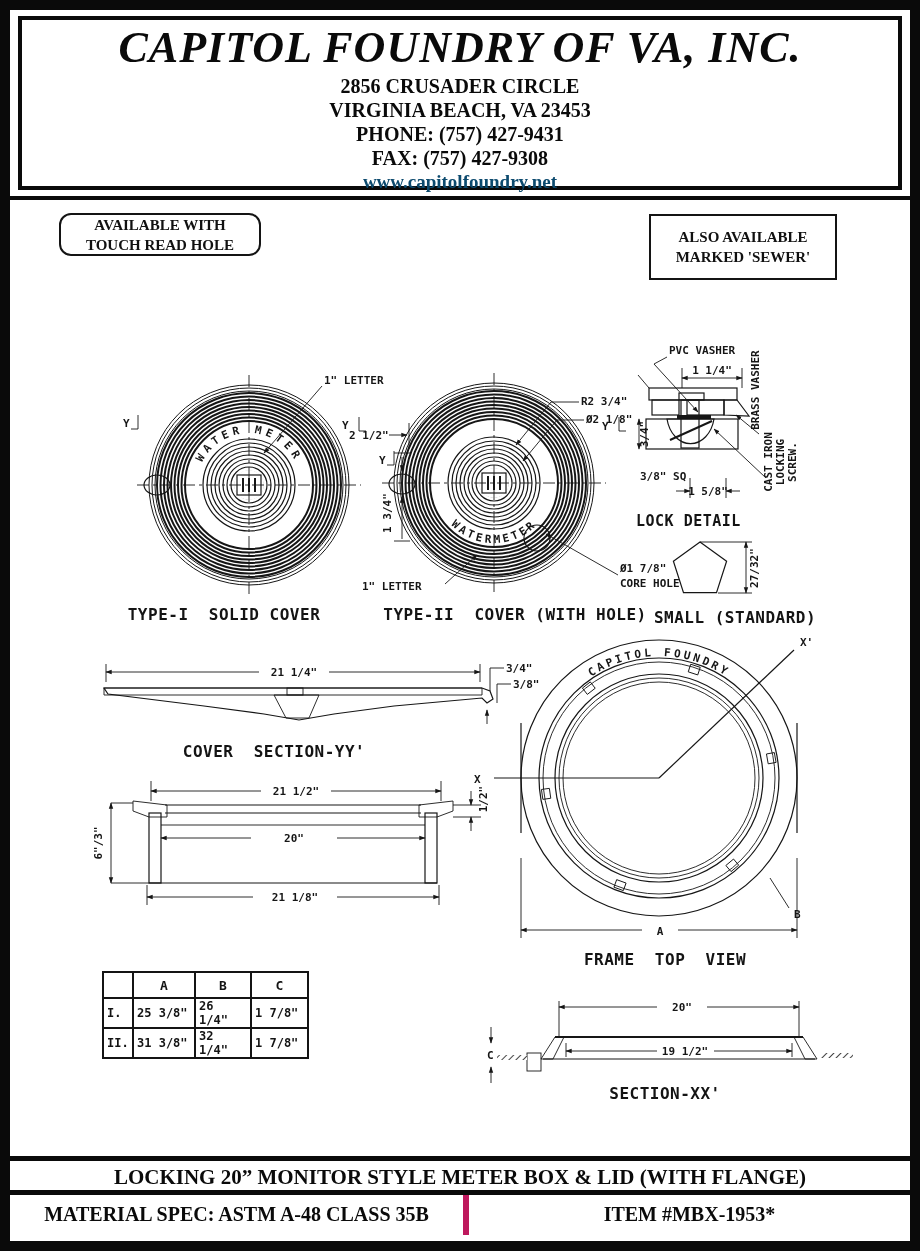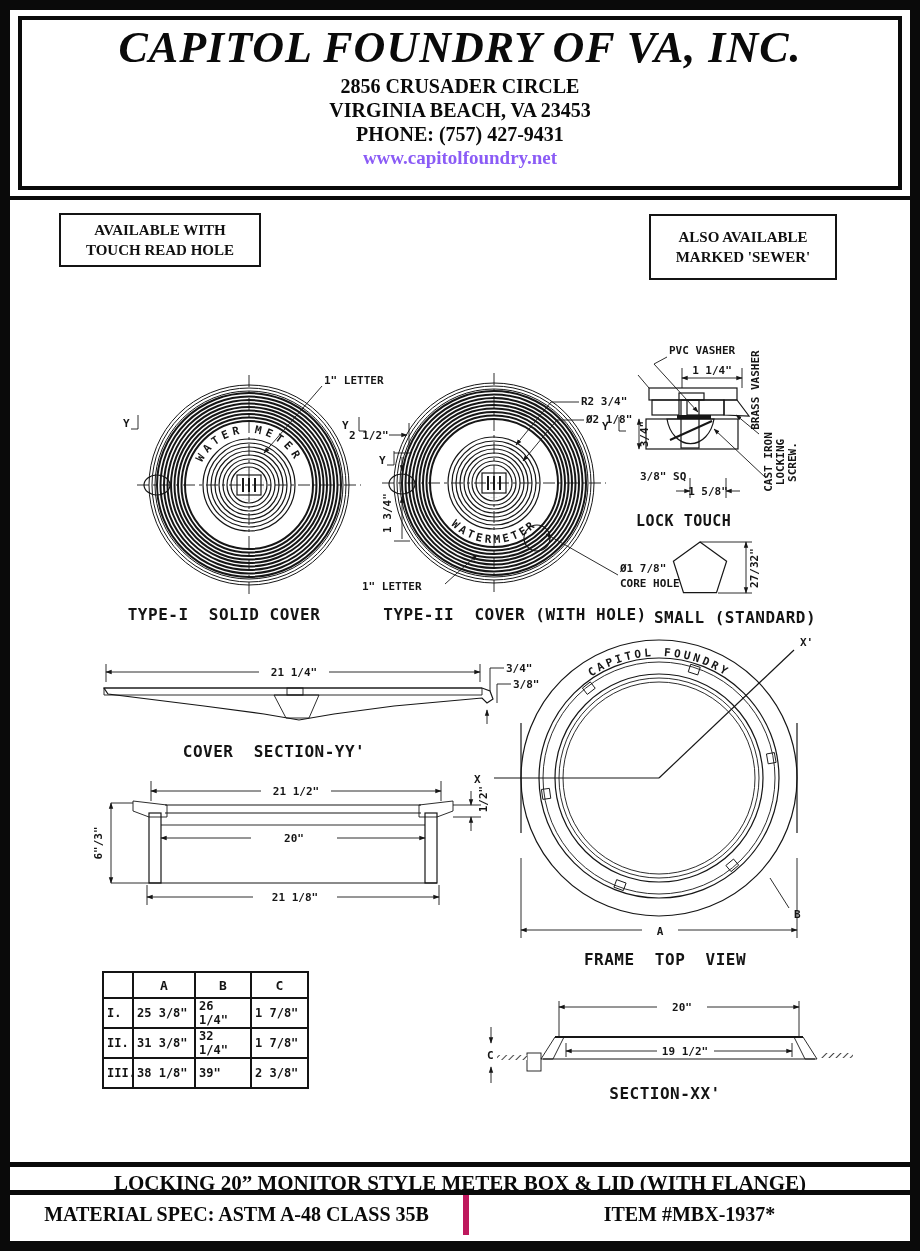--- a/index.html
+++ b/index.html
@@ -1,37 +1,37 @@
 <!DOCTYPE html>
 <html><head>
 <meta charset="utf-8">
 <style>
   html,body{margin:0;padding:0;background:#fff;width:920px;height:1251px;overflow:hidden;}
   *{box-sizing:border-box;}
   .page{width:920px;height:1251px;border:10px solid #0a0a0a;padding:6px 8px;display:flex;flex-direction:column;background:#fff;}
   .hdr{border:4px solid #0a0a0a;height:174px;text-align:center;padding-top:2px;flex:0 0 auto;}
   .hdr .co{font:italic bold 44px "Liberation Serif",serif;letter-spacing:1px;color:#0a0a0a;line-height:52px;}
   .hdr .ln1{font:bold 20px "Liberation Serif",serif;color:#0a0a0a;line-height:24px;}
-  .hdr .web{font:bold 19px "Liberation Serif",serif;color:#8b5cf6;line-height:24px;}
+  .hdr .web{font:bold 19px "Liberation Serif",serif;color:#0c4a6e;line-height:24px;}
   .draw{position:relative;flex:1;border-top:4px solid #0a0a0a;border-bottom:5px solid #0a0a0a;margin:6px -8px 0;background:#fff;}
   .abs{position:absolute;}
   .notebox{border:2px solid #141414;text-align:center;font:bold 15px "Liberation Serif",serif;color:#111;display:flex;flex-direction:column;justify-content:center;line-height:20px;}
   .cap{font:bold 16px "DejaVu Sans Mono",monospace;color:#141414;text-align:center;white-space:pre;letter-spacing:0.5px;}
   .cap.small{font-size:15px;}
   svg{overflow:visible;}
   .ln{stroke:#161616;stroke-width:1.2;fill:none;}
   .thn{stroke:#161616;stroke-width:0.9;fill:none;}
   .thk{stroke:#161616;stroke-width:2;fill:none;}
   .cl{stroke:#161616;stroke-width:0.9;fill:none;stroke-dasharray:12 4 3 4;}
   .rings circle{fill:none;stroke:#161616;}
   text.t{font-family:"DejaVu Sans Mono",monospace;font-weight:bold;font-size:11px;fill:#161616;}
   .spec{border-collapse:collapse;table-layout:fixed;width:205px;}
   .spec td,.spec th{border:2px solid #141414;font:bold 12px "DejaVu Sans Mono",monospace;color:#141414;padding:0 3px;height:30px;text-align:left;}
   .spec th{text-align:center;font-size:13px;height:26px;}
-  .tbar{margin:0 -8px;height:28px;border-bottom:5px solid #0a0a0a;text-align:center;font:bold 21px "Liberation Serif",serif;color:#0a0a0a;line-height:32px;flex:0 0 auto;}
+  .tbar{margin:0 -8px;height:34px;border-bottom:5px solid #0a0a0a;text-align:center;font:bold 21px "Liberation Serif",serif;color:#0a0a0a;line-height:32px;flex:0 0 auto;}
   .frow{margin:0 -8px;height:40px;display:flex;flex:0 0 auto;}
   .fcell{font:bold 20px "Liberation Serif",serif;color:#0a0a0a;text-align:center;line-height:38px;}
   .fleft{flex:0 0 51%;border-right:6px solid #be185d;}
   .fright{flex:1;}
 </style>
 </head>
 <body>
 
 <svg width="0" height="0" style="position:absolute">
   <defs>
@@ -45,26 +45,27 @@
   </defs>
 </svg>
 
 <div class="page">
 
   <div class="hdr">
     <div class="co">CAPITOL FOUNDRY OF VA, INC.</div>
     <div class="ln1">2856 CRUSADER CIRCLE</div>
     <div class="ln1">VIRGINIA BEACH, VA 23453</div>
     <div class="ln1">PHONE: (757) 427-9431</div>
+    <div class="ln1">FAX: (757) 427-9308</div>
     <div class="web">www.capitolfoundry.net</div>
   </div>
 
   <div class="draw">
 
-    <div class="abs notebox" style="left:49px;top:13px;width:202px;height:54px;">
+    <div class="abs notebox" style="left:49px;top:13px;width:202px;height:43px;border-radius:12px;">
       <span>AVAILABLE WITH</span>
       <span>TOUCH READ HOLE</span>
     </div>
     <div class="abs notebox" style="left:639px;top:14px;width:188px;height:66px;font-family:Liberation Serif, serif;">
       <span>ALSO AVAILABLE</span>
       <span>MARKED 'SEWER'</span>
     </div>
 
     <svg class="abs" style="left:99px;top:153px;" width="300" height="250" viewBox="0 0 300 250">
       <g class="rings" transform="translate(140,132)">
@@ -206,21 +207,21 @@
       <line x1="40" y1="163" x2="54" y2="163" class="thn" marker-end="url(#arr)"></line>
       <line x1="90" y1="163" x2="104" y2="163" class="thn" marker-start="url(#arr)"></line>
       <text class="t" x="72" y="167" font-size="10" text-anchor="middle">1 5/8"</text>
       <text class="t" font-size="10" transform="rotate(-90 123 62)" x="123" y="62" text-anchor="middle">BRASS VASHER</text>
       <polyline points="123,106 100,87" class="thn" marker-end="url(#arr)"></polyline>
       <text class="t" font-size="9.5" transform="rotate(-90 136 134)" x="136" y="134" text-anchor="middle">CAST IRON</text>
       <text class="t" font-size="9.5" transform="rotate(-90 148 134)" x="148" y="134" text-anchor="middle">LOCKING</text>
       <text class="t" font-size="9.5" transform="rotate(-90 160 134)" x="160" y="134" text-anchor="middle">SCREW.</text>
       <polyline points="130,150 78,101" class="thn" marker-end="url(#arr)"></polyline>
     </svg>
-    <div class="abs cap small" style="left:614px;top:312px;width:170px;text-align:left;padding-left:12px;">LOCK TOUCH</div>
+    <div class="abs cap small" style="left:614px;top:312px;width:170px;text-align:left;padding-left:12px;">LOCK DETAIL</div>
 
     <svg class="abs" style="left:634px;top:332px;" width="170" height="76" viewBox="0 0 170 76">
       <polygon points="56,10 82.6,29.3 72.5,60.6 39.5,60.6 29.4,29.3" fill="#fff" class="ln" stroke-width="1.6"></polygon>
       <line x1="56" y1="10" x2="108" y2="10" class="thn"></line>
       <line x1="74" y1="61" x2="108" y2="61" class="thn"></line>
       <line x1="102" y1="10" x2="102" y2="61" class="thn" marker-start="url(#arr)" marker-end="url(#arr)"></line>
       <text class="t" font-size="10.5" transform="rotate(-90 114 36)" x="114" y="36" text-anchor="middle">27/32"</text>
     </svg>
     <div class="abs cap" style="left:620px;top:408px;width:210px;">SMALL (STANDARD)</div>
 
@@ -323,26 +324,20 @@
         <td>25 3/8"</td>
         <td>26 1/4"</td>
         <td>1 7/8"</td>
       </tr>
       <tr>
         <td>II.</td>
         <td>31 3/8"</td>
         <td>32 1/4"</td>
         <td>1 7/8"</td>
       </tr>
-      <tr>
-        <td>III.</td>
-        <td>38 1/8"</td>
-        <td>39"</td>
-        <td>2 3/8"</td>
-      </tr>
     </tbody>
       </table>
 
     <svg class="abs" style="left:459px;top:793px;" width="395" height="95" viewBox="0 0 395 95">
       <line x1="90" y1="8" x2="90" y2="44" class="thn"></line>
       <line x1="330" y1="8" x2="330" y2="44" class="thn"></line>
       <line x1="90" y1="14" x2="188" y2="14" class="thn" marker-start="url(#arr)"></line>
       <line x1="238" y1="14" x2="330" y2="14" class="thn" marker-end="url(#arr)"></line>
       <text class="t" x="213" y="18" font-size="12" text-anchor="middle">20"</text>
       <line x1="86" y1="44" x2="334" y2="44" class="thk"></line>
@@ -362,16 +357,16 @@
       <text class="t" x="18" y="66" font-size="12">C</text>
     </svg>
     <div class="abs cap" style="left:500px;top:884px;width:310px;">SECTION-XX'</div>
 
   </div>
 
   <div class="tbar">LOCKING 20” MONITOR STYLE METER BOX &amp; LID (WITH FLANGE)</div>
 
   <div class="frow">
     <div class="fcell fleft">MATERIAL SPEC:  ASTM A-48 CLASS 35B</div>
-    <div class="fcell fright">ITEM #MBX-1937*</div>
+    <div class="fcell fright">ITEM #MBX-1953*</div>
   </div>
 
 </div>
 
 </body></html>

